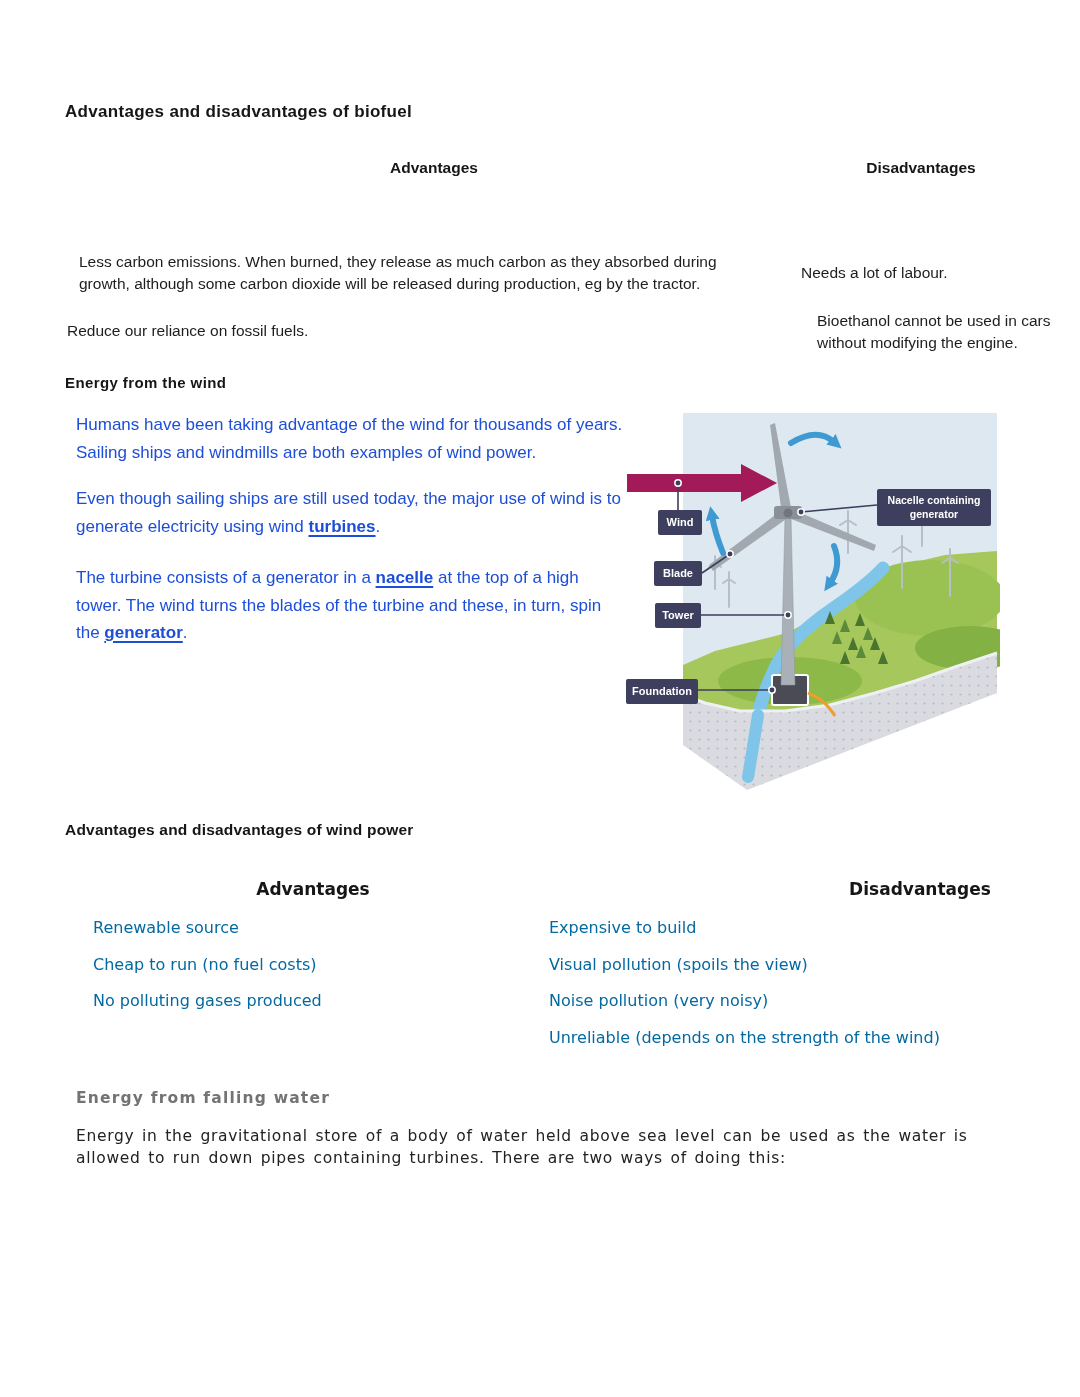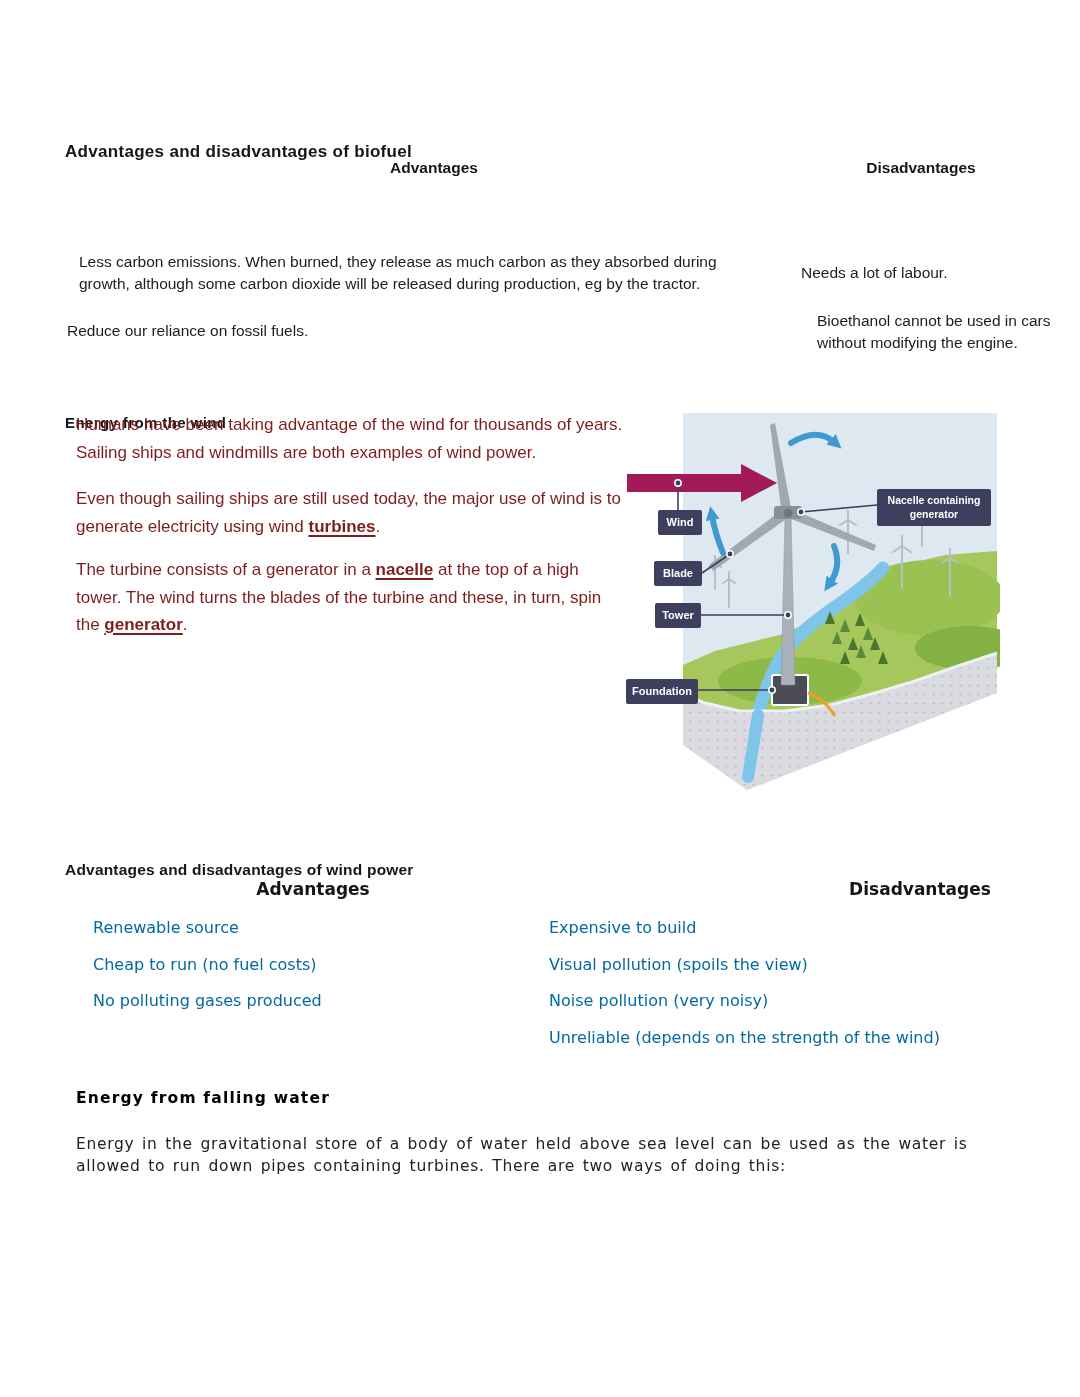--- a/index.html
+++ b/index.html
@@ -2,24 +2,24 @@
 <html><head>
 <meta charset="utf-8">
 <style>
   * { margin:0; padding:0; box-sizing:border-box; }
   html,body { background:#ffffff; }
   .page {
     position:relative; width:1080px; height:1397px; background:#ffffff;
     font-family:"Liberation Sans", sans-serif; color:#1d1d1d; overflow:hidden;
   }
   .abs { position:absolute; }
-  .h-bold { font-weight:bold; color:#161616;margin-top:40px; }
+  .h-bold { font-weight:bold; color:#161616; }
   .col-header { font-weight:bold; font-size:15.5px; text-align:center; color:#161616; }
   .cell { font-size:15.5px; line-height:22px; color:#1d1d1d; }
-  .windpara p { font-size:17px; line-height:27.5px; color:#7f1d1d; }
+  .windpara p { font-size:17px; line-height:27.5px; color:#1d4ed8; }
   .term { font-weight:bold; text-decoration:underline; text-decoration-thickness:2px; text-underline-offset:3px; }
   .dvu { font-family:"DejaVu Sans", sans-serif; }
   .wt-item { font-size:16px; margin-bottom:14.5px; line-height:22px; color:#0369a1; }
   svg text { font-family:"Liberation Sans", sans-serif; }
 </style>
 </head>
 <body>
 
 <div class="page">
 
@@ -33,21 +33,21 @@
 
   <div class="abs cell" style="left:801px; top:262px; width:232px;">Needs a lot of labour.</div>
   <div class="abs cell" style="left:801px; top:310px; width:238px;margin-left:16px;">Bioethanol cannot be used in cars without modifying the engine.</div>
 
   <div class="abs h-bold" style="left:65px; top:374px; font-size:15px; letter-spacing:0.4px;">Energy from the wind</div>
 
   <div class="abs windpara" style="left:76px; top:411px; width:548px;">
     <p style="margin-bottom:19px;">
       <span>Humans have been taking advantage of the wind for thousands of years. Sailing ships and windmills are both examples of wind power.</span>
     </p>
-    <p style="margin-bottom:16px;">
+    <p style="margin-bottom:24px;">
       <span>Even though sailing ships are still used today, the major use of wind is to generate electricity using wind </span><span class="term">turbines</span><span>.</span>
     </p>
     <p>
       <span>The turbine consists of a generator in a </span><span class="term">nacelle</span><span> at the top of a high tower. The wind turns the blades of the turbine and these, in turn, spin the </span><span class="term">generator</span><span>.</span>
     </p>
   </div>
 
   <svg class="abs" style="left:625px; top:413px;" width="375" height="377" viewBox="0 0 375 377">
     <defs>
       <pattern id="dots" width="9" height="9" patternUnits="userSpaceOnUse">
@@ -164,16 +164,16 @@
     <div class="wt-item">Cheap to run (no fuel costs)</div>
     <div class="wt-item">No polluting gases produced</div>
   </div>
   <div class="abs dvu" style="left:549px; top:917px; width:480px;">
     <div class="wt-item">Expensive to build</div>
     <div class="wt-item">Visual pollution (spoils the view)</div>
     <div class="wt-item">Noise pollution (very noisy)</div>
     <div class="wt-item">Unreliable (depends on the strength of the wind)</div>
   </div>
 
-  <div class="abs dvu" style="left:76px; top:1089px; font-size:15.5px; font-weight:bold; letter-spacing:1.2px; color:#000000;">Energy from falling water</div>
-  <div class="abs dvu" style="left:76px; top:1126px; width:910px; font-size:15.5px; line-height:21.5px; letter-spacing:0.7px; word-spacing:2px; color:#222;margin-top:8px;">Energy in the gravitational store of a body of water held above sea level can be used as the water is allowed to run down pipes containing turbines. There are two ways of doing this:</div>
+  <div class="abs dvu" style="left:76px; top:1089px; font-size:15.5px; font-weight:bold; letter-spacing:1.2px; color:#737373;">Energy from falling water</div>
+  <div class="abs dvu" style="left:76px; top:1126px; width:910px; font-size:15.5px; line-height:21.5px; letter-spacing:0.7px; word-spacing:2px; color:#222;">Energy in the gravitational store of a body of water held above sea level can be used as the water is allowed to run down pipes containing turbines. There are two ways of doing this:</div>
 
 </div>
 
 </body></html>

